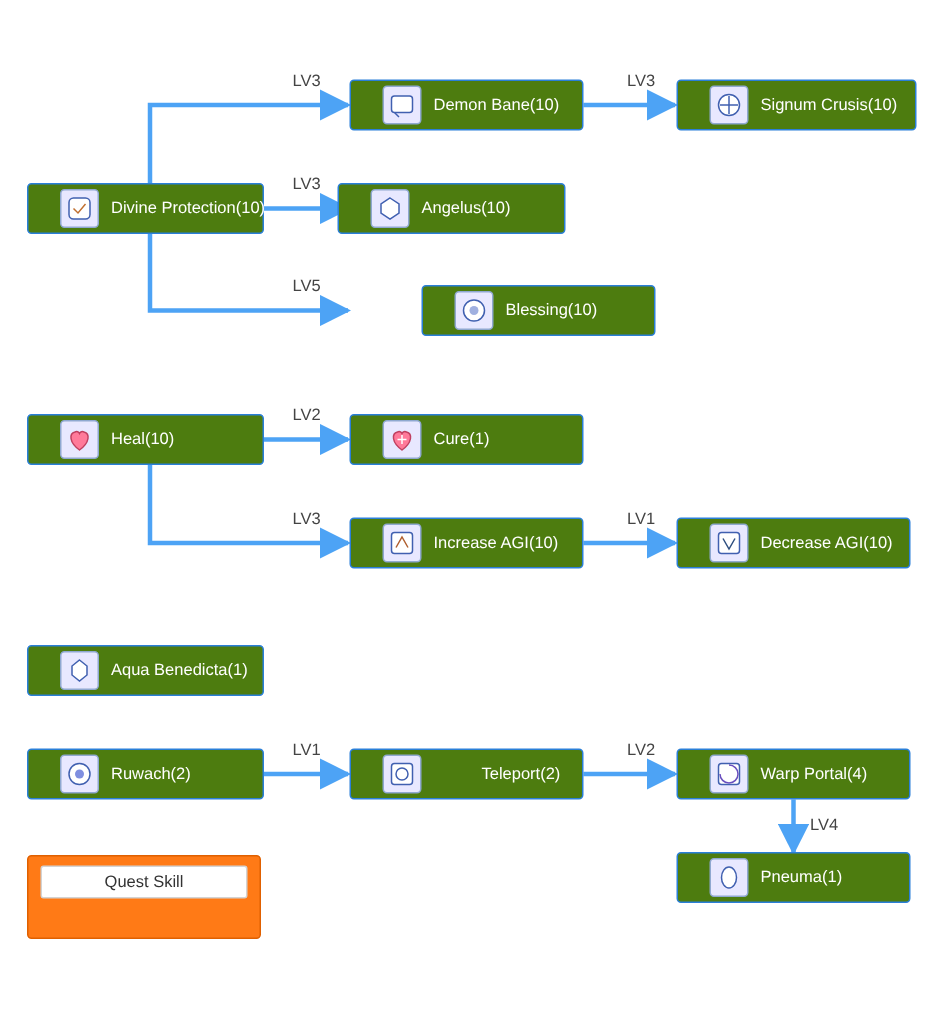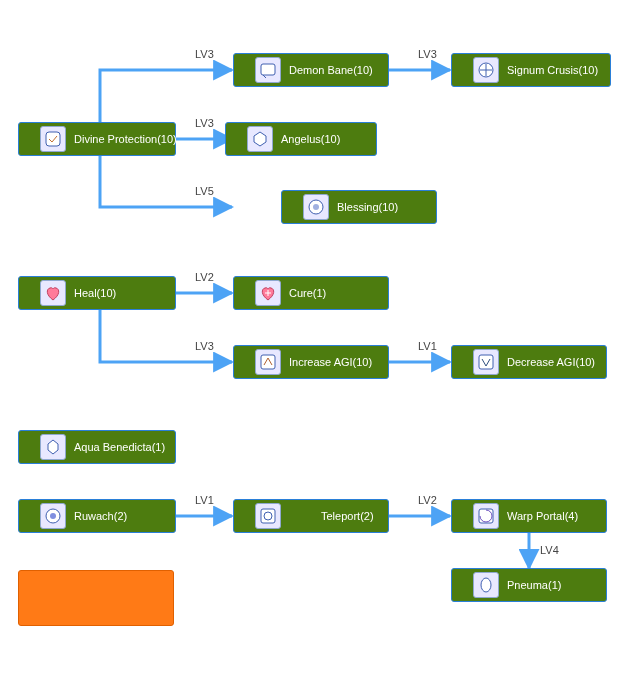--- a/index.html
+++ b/index.html
@@ -249,13 +249,14 @@
 <div class="node" style="left:451px; top:568px; width:156px;">
   <span class="icon">
     <svg width="18" height="18" viewBox="0 0 18 18">
         <ellipse cx="9" cy="9" rx="5" ry="7" fill="#fff" stroke="#4060b0"></ellipse>
       </svg>
   </span>
   <span class="label">Pneuma(1)</span>
 </div>
 
 <div class="qbox" style="left:18px; top:570px;">
+  <div class="head">Quest Skill</div>
 </div>
 
 </body></html>

